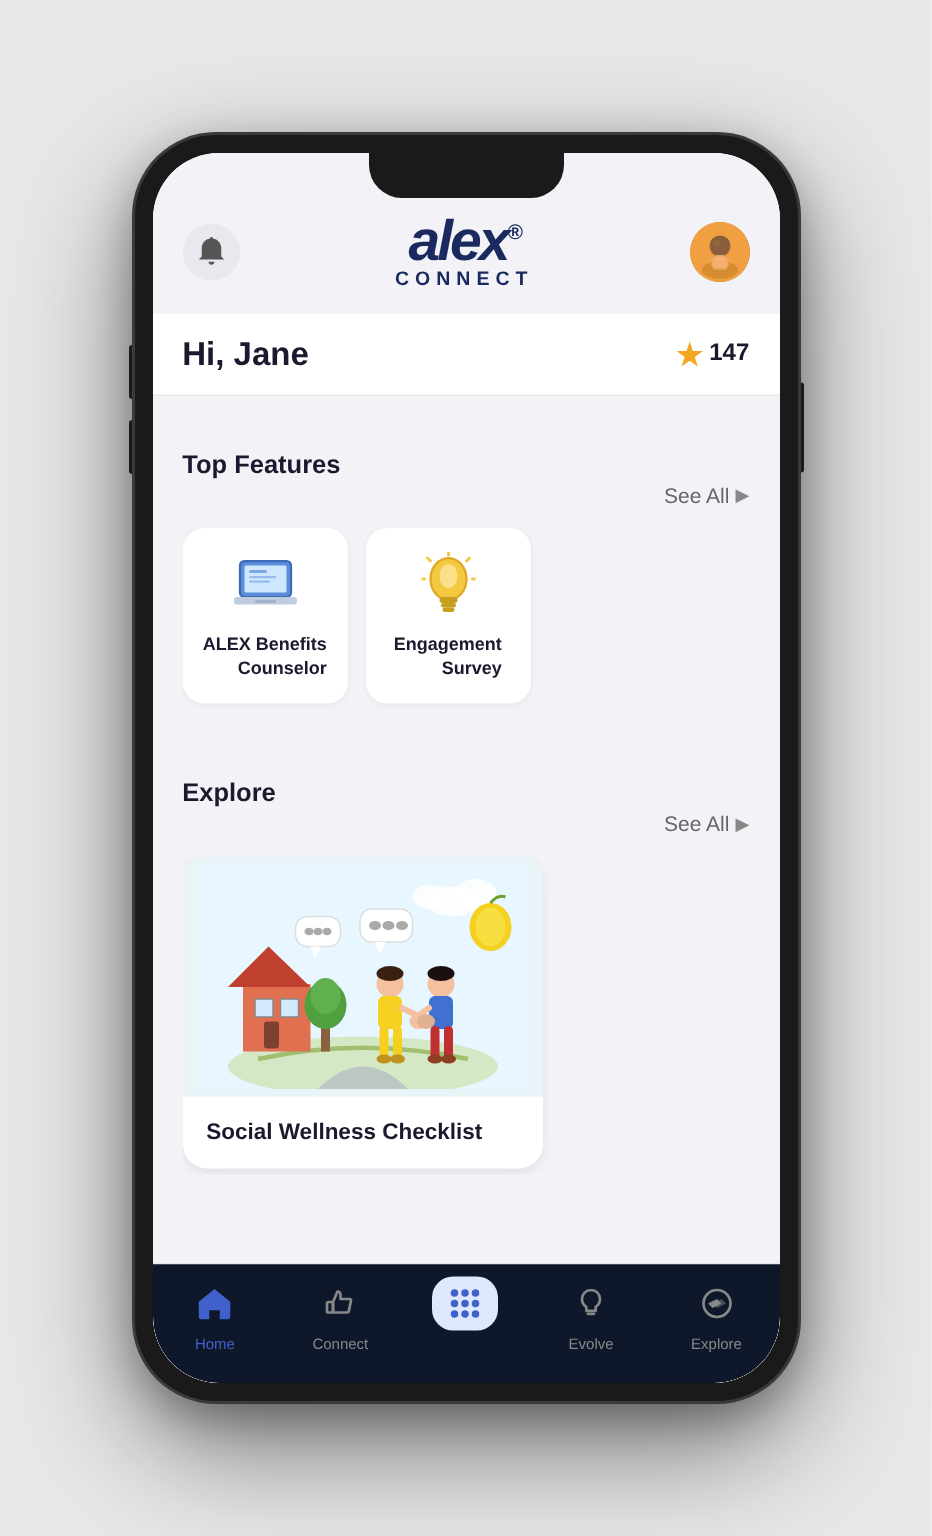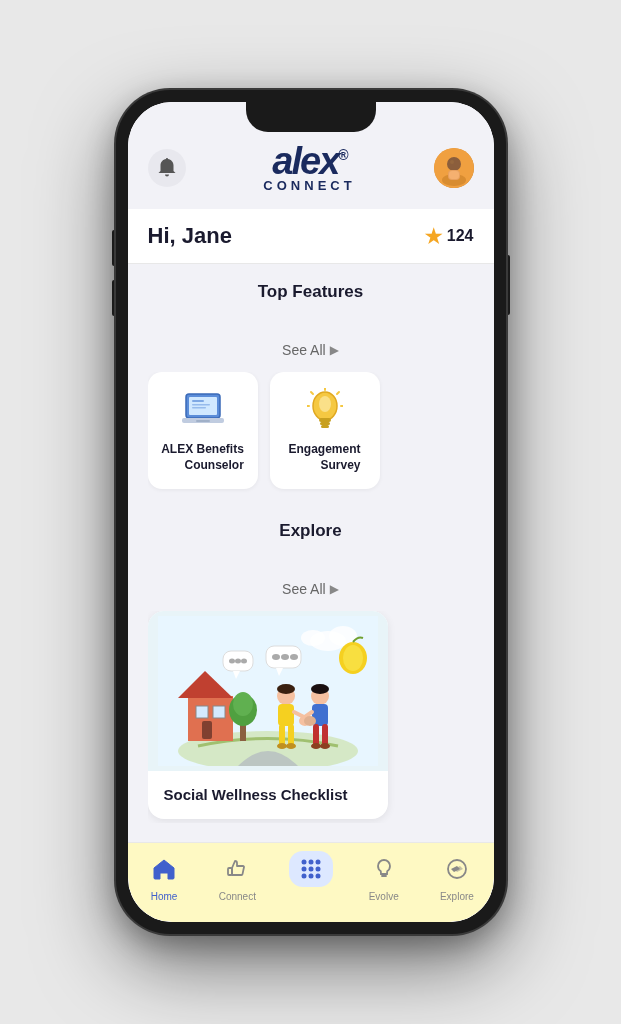--- a/index.html
+++ b/index.html
@@ -9,21 +9,21 @@
       background: #e8e8e8;
       display: flex;
       align-items: center;
       justify-content: center;
       font-family: -apple-system, BlinkMacSystemFont, 'Segoe UI', sans-serif;
       overflow: hidden;
     }
 
     .phone-wrapper {
       position: relative;
-      width: 390px;
+      width: 442px;
       height: 844px;
       text-decoration: underline;
     }
 
     
     .phone-shell {
       position: absolute;
       inset: 0;
       background: #1a1a1a;
       border-radius: 54px;
@@ -205,21 +205,20 @@
     
     .section {
       padding: 18px 20px 10px;
     }
 
     .section-header {
       display: flex;
       align-items: center;
       justify-content: space-between;
       margin-bottom: 14px;
-      flex-direction: column;
     }
 
     .section-title {
       font-size: 17px;
       font-weight: 700;
       color: #1a1a2e;
     }
 
     .see-all {
       font-size: 14px;
@@ -311,21 +310,21 @@
       line-height: 1.3;
     }
 
     
     .bottom-nav {
       position: absolute;
       bottom: 0;
       left: 0;
       right: 0;
       height: 80px;
-      background: #fef9c3;
+      background: #0f172a;
       border-top: 1px solid #e8e8e8;
       display: flex;
       align-items: flex-start;
       padding-top: 8px;
       border-radius: 0 0 44px 44px;
     }
 
     .nav-item {
       flex: 1;
       display: flex;
@@ -435,21 +434,21 @@
 
             <rect x="15" y="23" width="10" height="8" rx="3" fill="#f5b070"></rect>
           </svg>
         </div>
       </div>
 
       <div class="greeting-bar">
         <div class="greeting-text">Hi, Jane</div>
         <div class="points-badge">
           <span class="star-icon">★</span>
-          <span>124</span>
+          <span>147</span>
         </div>
       </div>
 
       <div class="main-scroll">
 
         <div class="section">
           <div class="section-header">
             <div class="section-title">Top Features</div>
             <div class="see-all">
               <span>See All</span>

